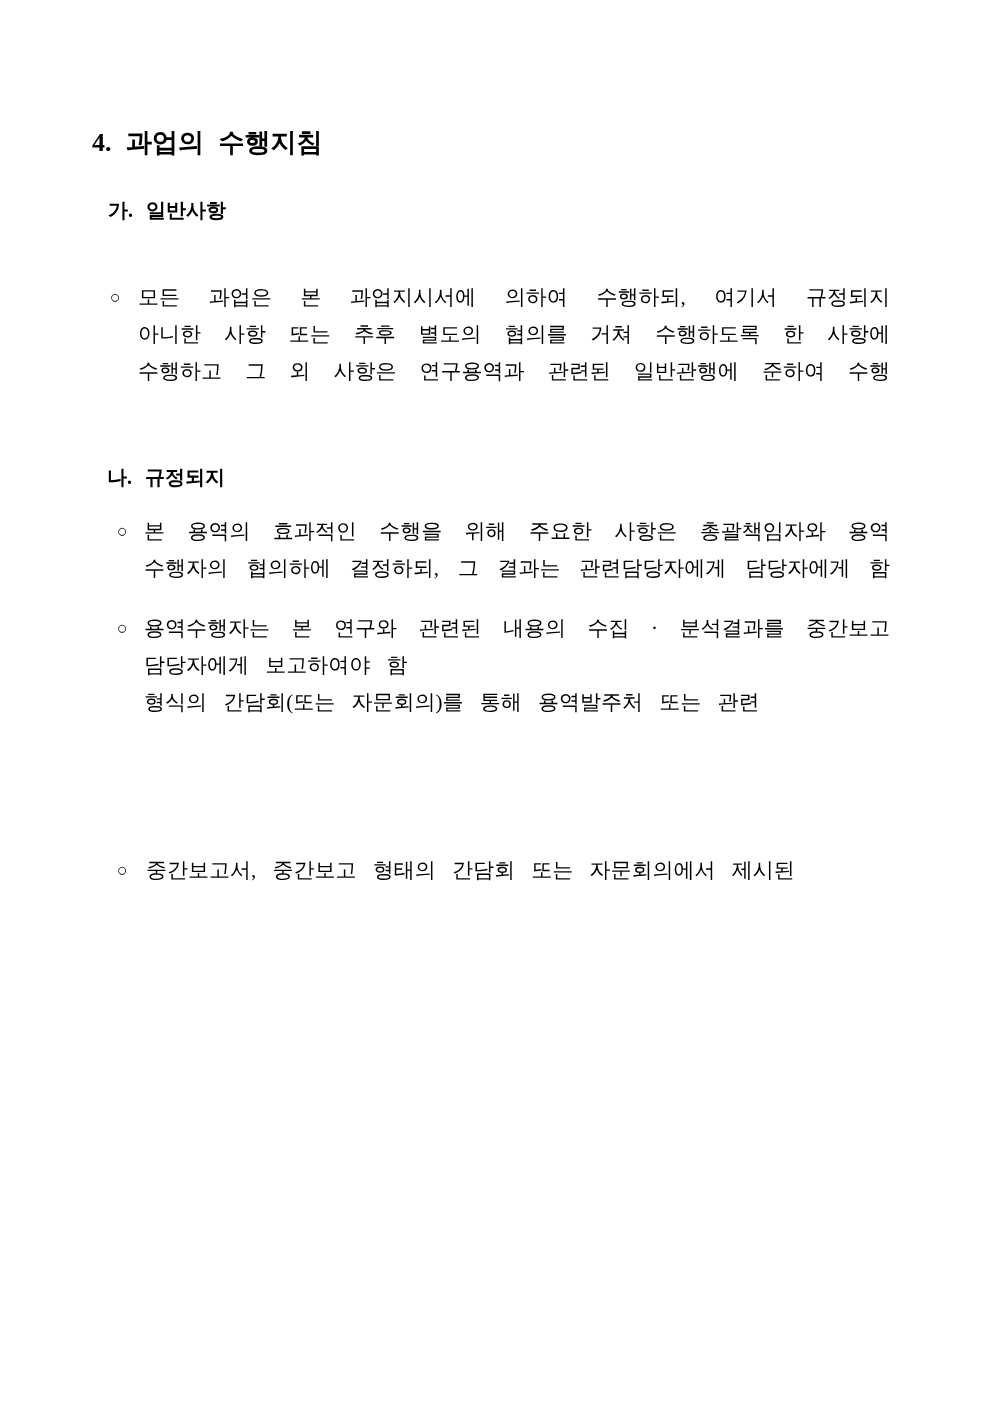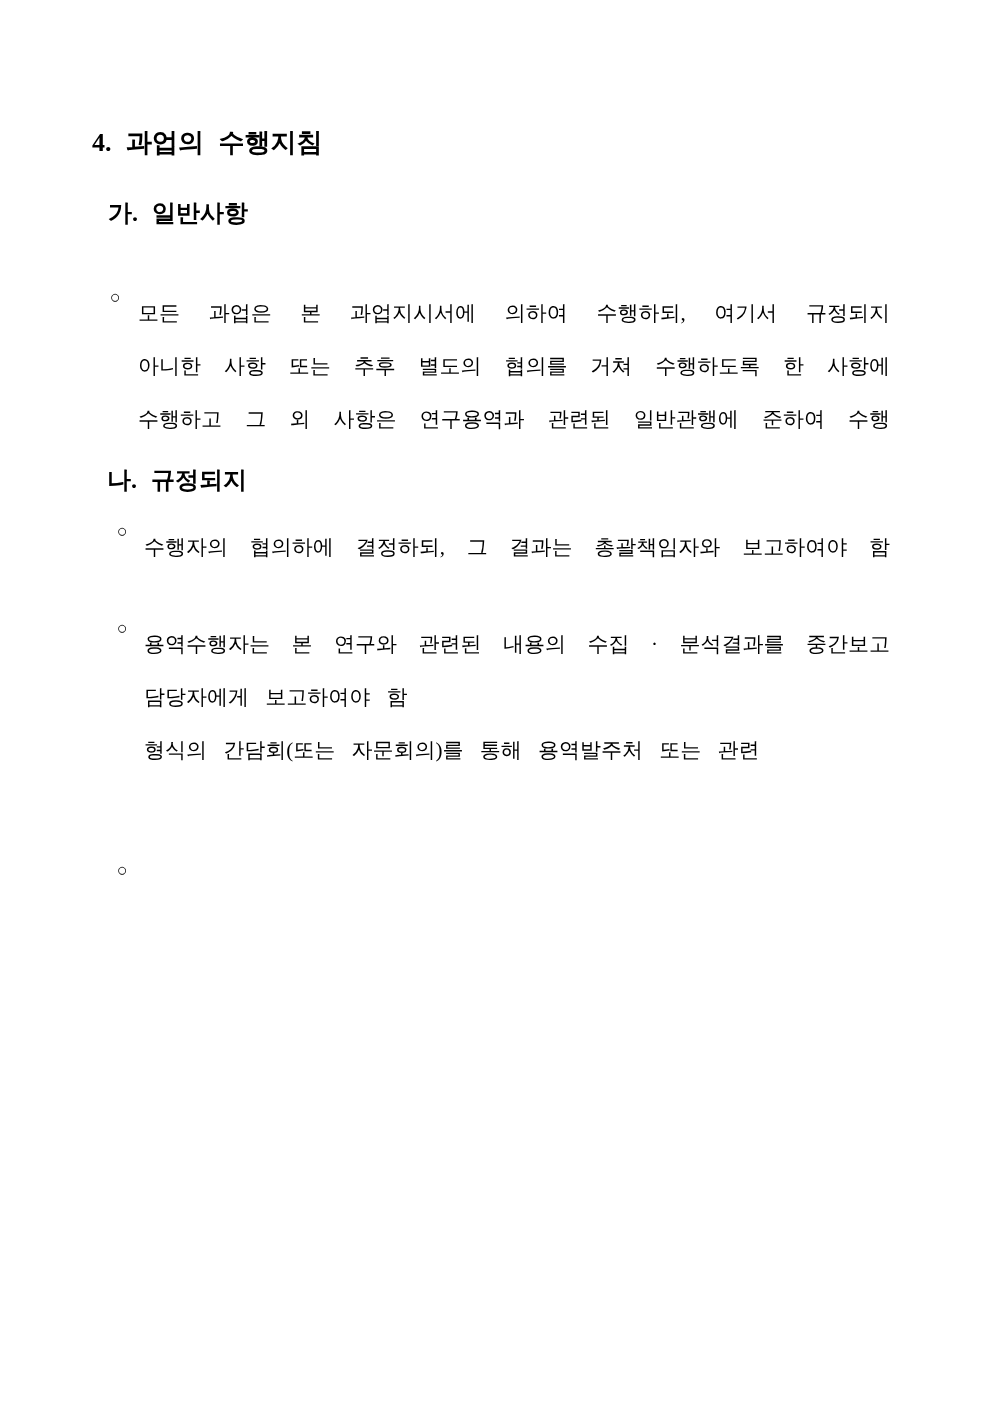--- a/index.html
+++ b/index.html
@@ -15,36 +15,35 @@
   }
   .h {
     position: absolute;
     margin: 0;
     font-weight: bold;
     line-height: 1.25;
     word-spacing: 8px;
     white-space: pre;
   }
   .h.main { font-size: 26px; }
-  .h.sub  { font-size: 24px; }
+  .h.sub  { font-size: 20px; }
   .bullet { position: absolute; }
   .marker {
     position: absolute;
     left: 0;
     top: 0;
     font-size: 18px;
     line-height: 37px;
   }
   .lines { position: relative; }
   .line {
     font-size: 21px;
     line-height: 37px;
     word-spacing: 11px;
     white-space: pre;
-    margin-top: 16px;
   }
   .line.full {
     white-space: normal;
     text-align: justify;
     text-align-last: justify;
     word-spacing: 6px;
   }
   .page-number {
     position: absolute;
     top: 1349px;
@@ -71,35 +70,37 @@
       <div class="line full">아니한 사항 또는 추후 별도의 협의를 거쳐 수행하도록 한 사항에</div>
       <div class="line full">수행하고 그 외 사항은 연구용역과 관련된 일반관행에 준하여 수행</div>
     </div>
   </div>
 
   <h2 class="h sub" style="top:465px; left:107px">나. 규정되지</h2>
 
   <div class="bullet" style="top:513px; left:117px; width:773px">
     <span class="marker">○</span>
     <div class="lines" style="margin-left:27px; width:746px">
-      <div class="line full">수행자의 협의하에 결정하되, 그 결과는 총괄책임자와 보고하여야 함</div>
+      <div class="line full">본 용역의 효과적인 수행을 위해 주요한 사항은 총괄책임자와 용역</div>
+      <div class="line full">수행자의 협의하에 결정하되, 그 결과는 관련담당자에게 담당자에게 함</div>
     </div>
   </div>
 
   <div class="bullet" style="top:610px; left:117px; width:773px">
     <span class="marker">○</span>
     <div class="lines" style="margin-left:27px; width:746px">
       <div class="line full">용역수행자는 본 연구와 관련된 내용의 수집 · 분석결과를 중간보고</div>
       <div class="line">담당자에게 보고하여야 함</div>
       <div class="line">형식의 간담회(또는 자문회의)를 통해 용역발주처 또는 관련</div>
     </div>
   </div>
 
 
   <div class="bullet" style="top:852px; left:117px; width:773px">
     <span class="marker">○</span>
     <div class="lines" style="margin-left:29px; width:744px">
+      <div class="line">중간보고서, 중간보고 형태의 간담회 또는 자문회의에서 제시된</div>
     </div>
   </div>
 
   <div class="page-number">3</div>
 
 </div>
 
 </body></html>

